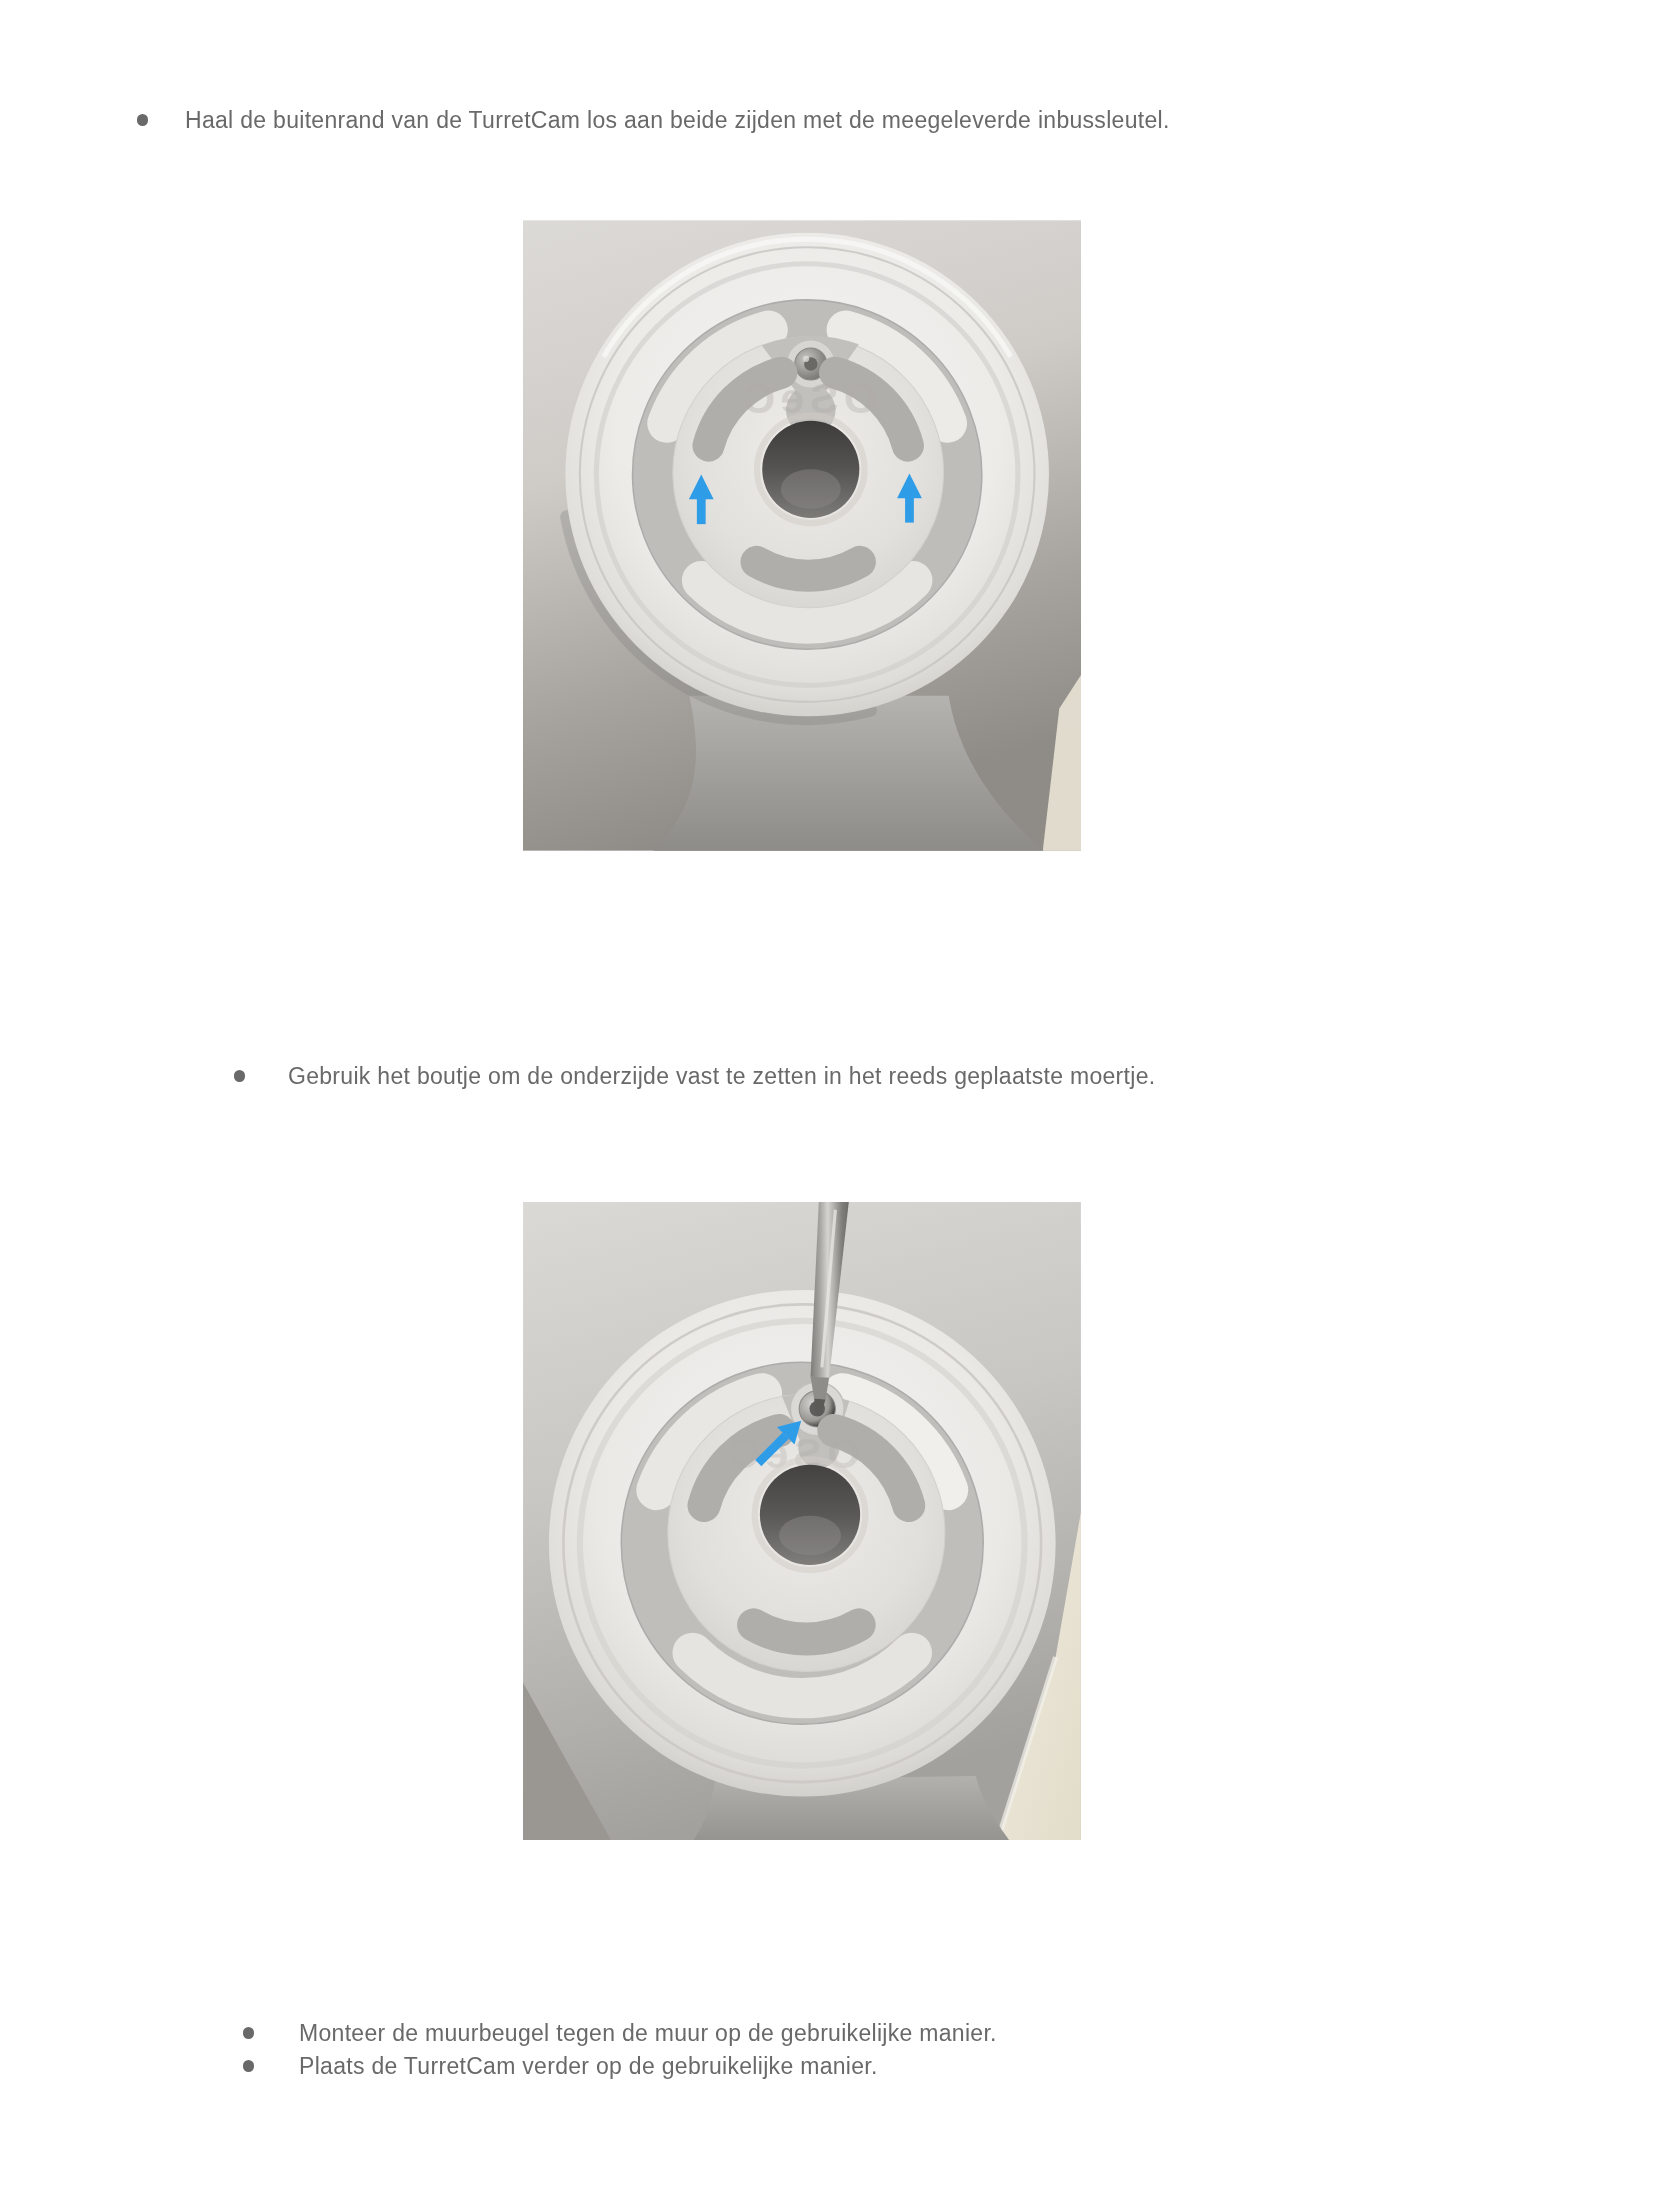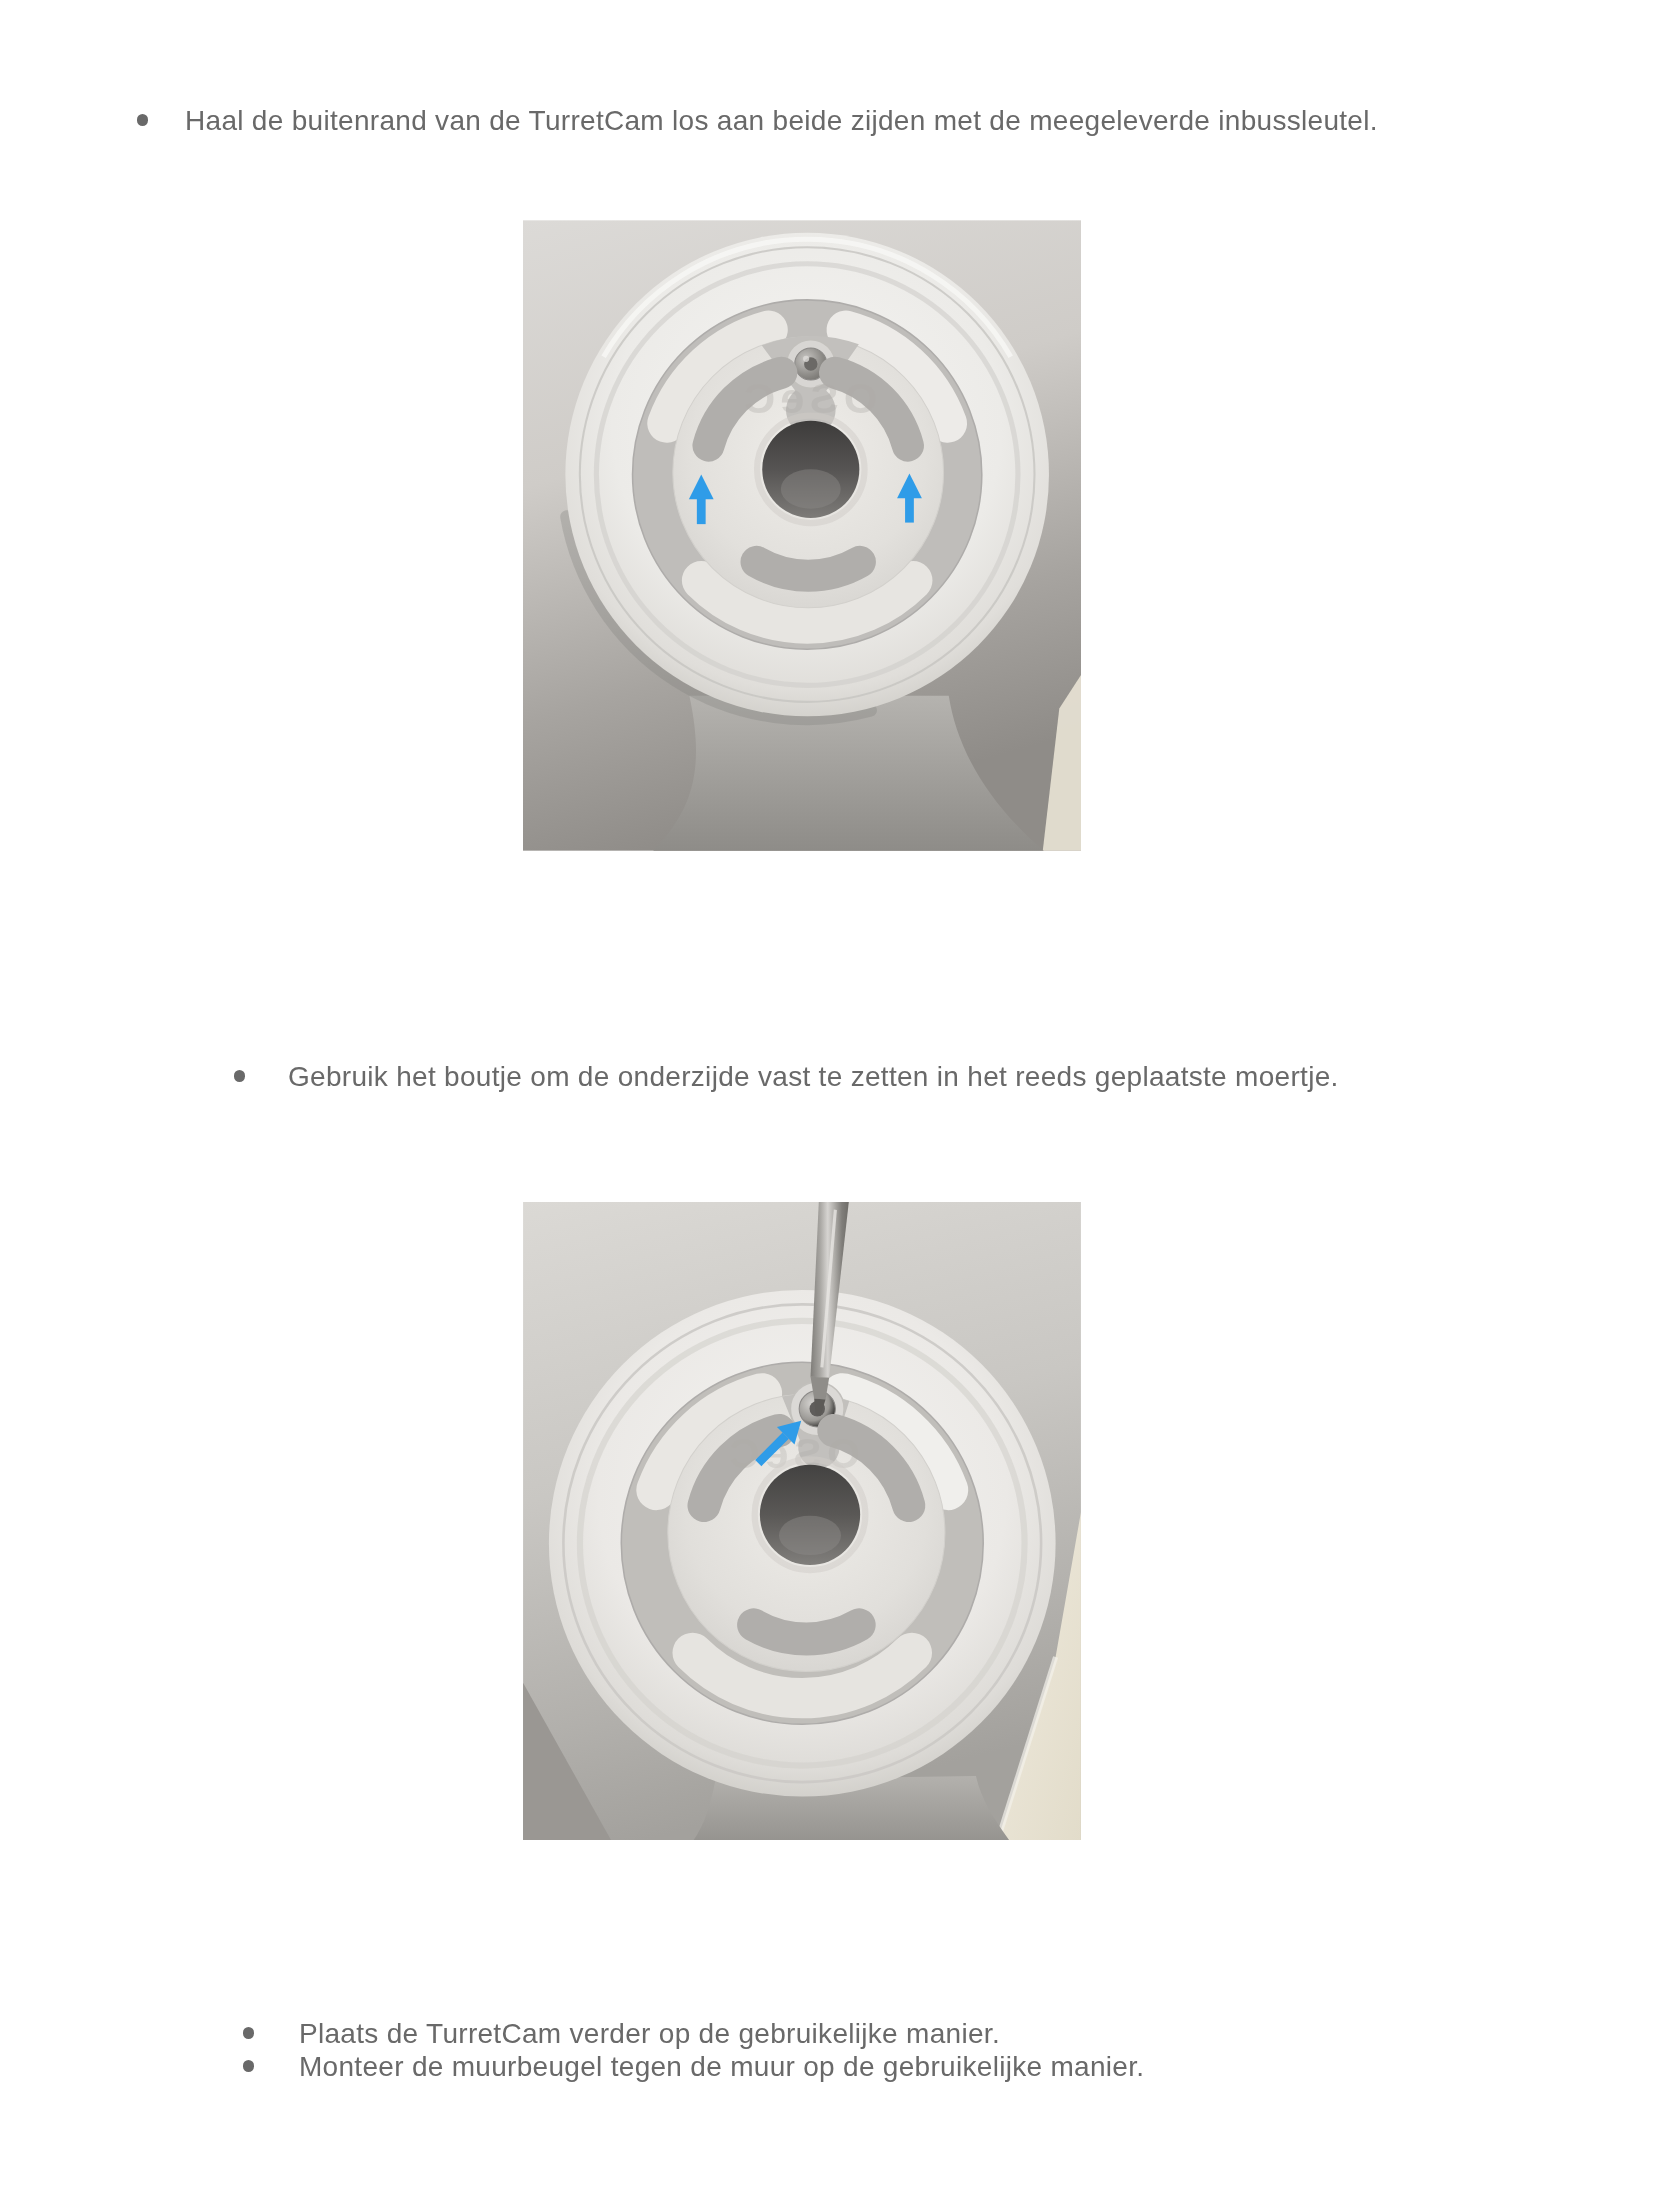--- a/index.html
+++ b/index.html
@@ -12,21 +12,21 @@
     width: 1654px;
     height: 2205px;
     font-family: "Liberation Sans", sans-serif;
     overflow: hidden;
   }
   .bullets {
     position: absolute;
     margin: 0;
     padding: 0;
     list-style: none;
-    font-size: 28px;
+    font-size: 23px;
     color: #696969;
     letter-spacing: 0.3px;
   }
   .bullets li {
     position: relative;
     line-height: 33px;
     white-space: nowrap;
   }
   .bullets .dot {
     position: absolute;
@@ -266,20 +266,20 @@
   <g>
     <line x1="455" y1="505" x2="508" y2="452" stroke-width="17" stroke="#2f9ce8"></line>
     <polygon points="538,423 491,435 525,469" fill="#2f9ce8"></polygon>
   </g>
 </svg>
 </figure>
 
 <ul class="bullets list-bottom">
   <li>
     <span class="dot"></span>
+    <span>Monteer de muurbeugel tegen de muur op de gebruikelijke manier.</span>
+  </li>
+  <li>
+    <span class="dot"></span>
     <span>Plaats de TurretCam verder op de gebruikelijke manier.</span>
   </li>
-  <li>
-    <span class="dot"></span>
-    <span>Monteer de muurbeugel tegen de muur op de gebruikelijke manier.</span>
-  </li>
 </ul>
 
 
 </body></html>

